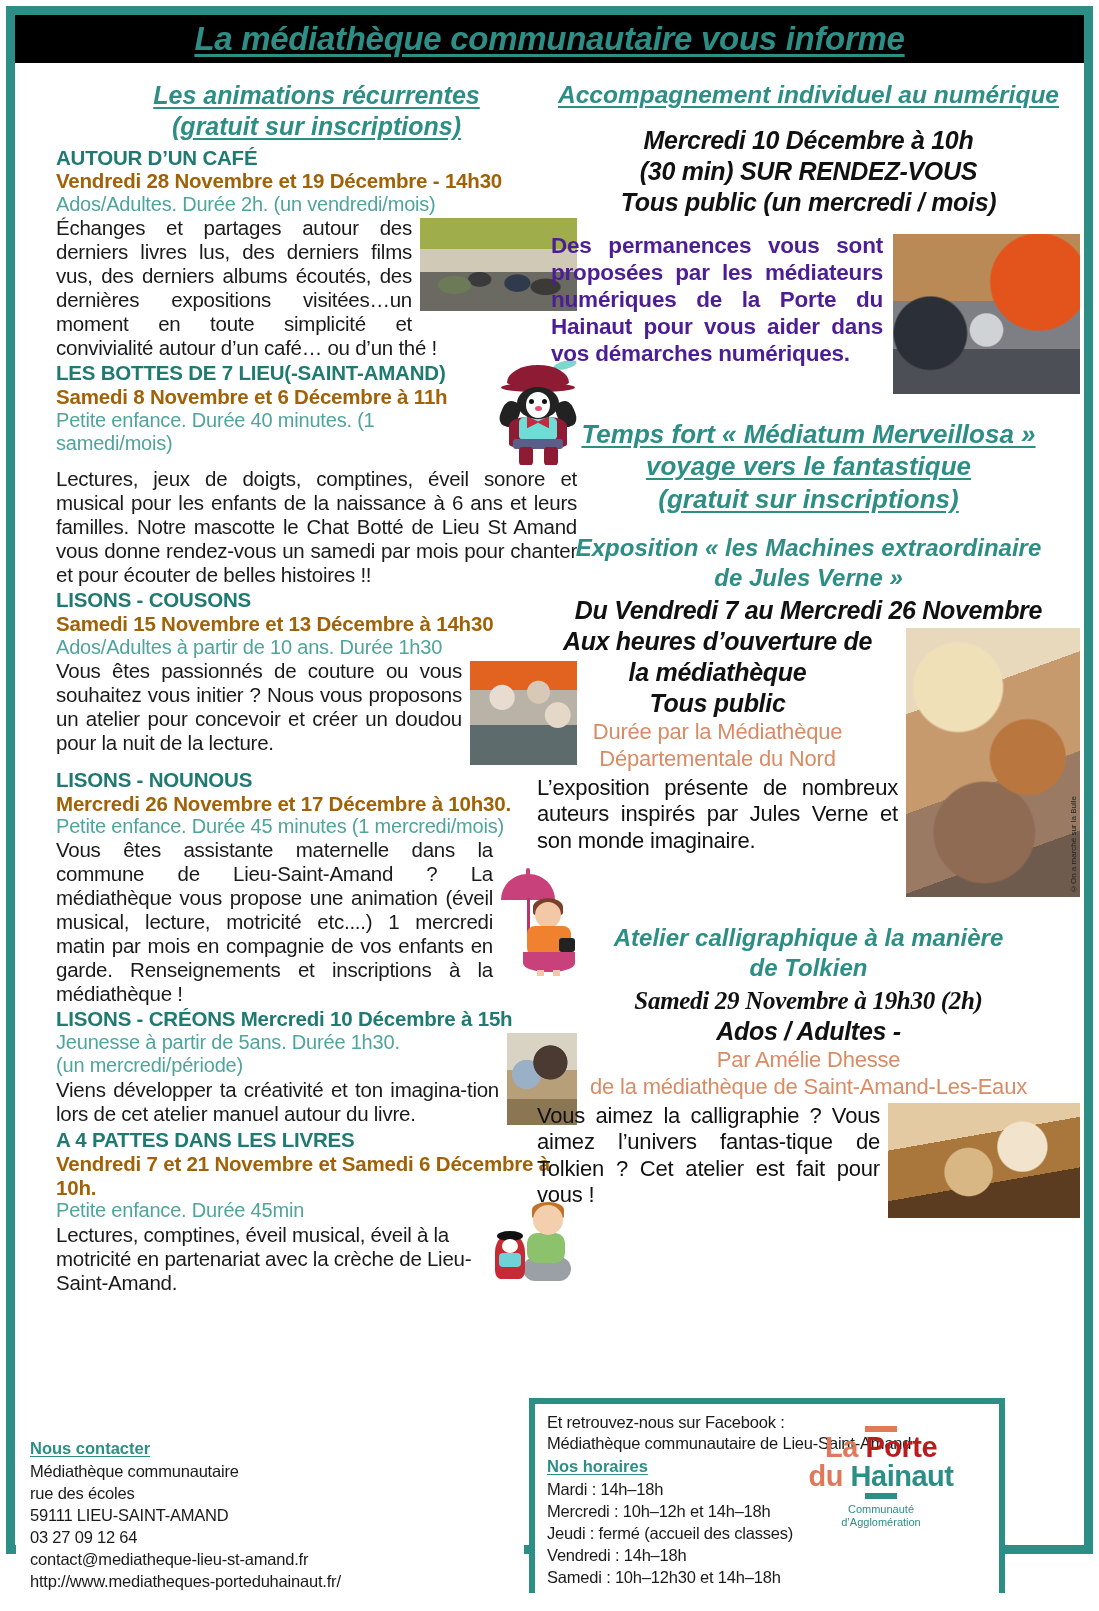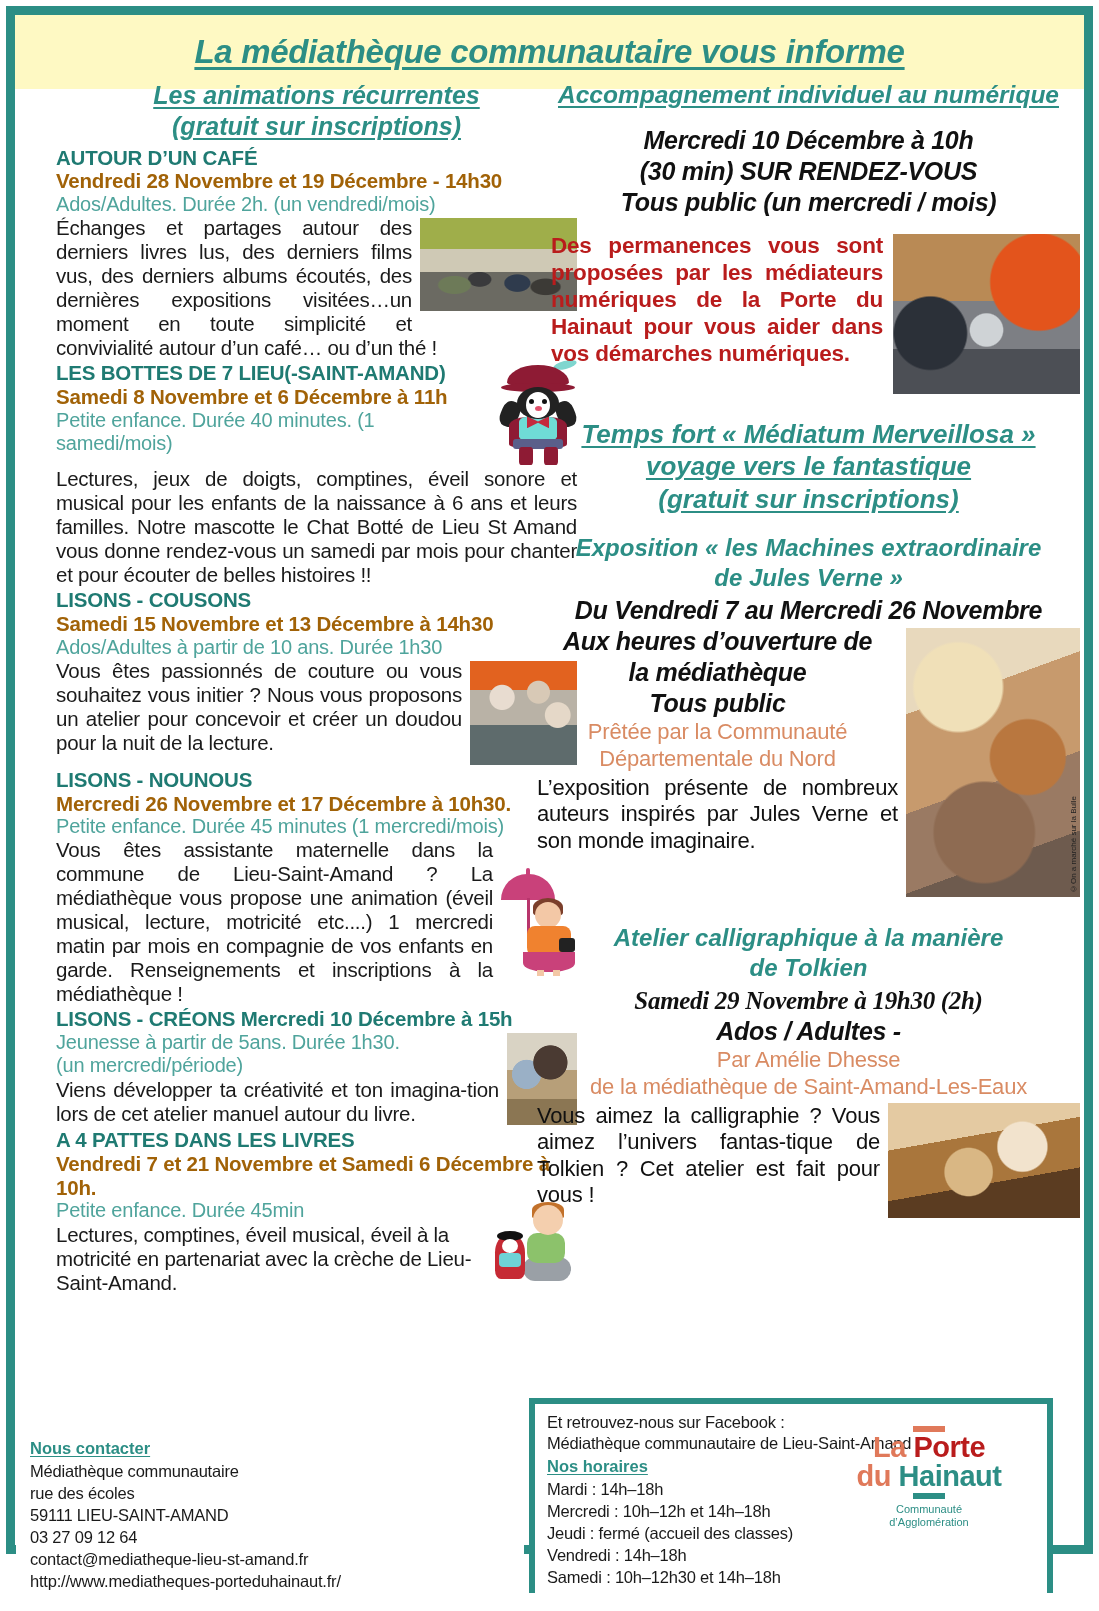--- a/index.html
+++ b/index.html
@@ -20,22 +20,22 @@
     position:absolute;
     left:6px;top:6px;right:6px;bottom:57px;
     border:9px solid #2c8e85;
     box-sizing:border-box;
     background:#ffffff;
   }
   
   .header-band{
     position:absolute;
     left:15px;top:15px;right:15px;
-    height:74px;
-    background:#fef9c3;
+    height:48px;
+    background:#000000;
     display:flex;align-items:center;justify-content:center;
   }
   .header-title{
     font-family:"Liberation Sans", sans-serif;
     font-style:italic;font-weight:bold;
     font-size:33px;
     color:#2c8e85;
     letter-spacing:-0.3px;
     text-decoration:underline;
     text-underline-offset:4px;
@@ -201,21 +201,21 @@
     position:absolute;
     left:16px;bottom:18px;
     width:508px;
     background:#fff;
     padding:6px 0 0 14px;
     box-sizing:border-box;
   }
   .footer-right{
     position:absolute;
     left:529px;bottom:18px;
-    width:524px;
+    width:476px;
     background:#fff;
     box-sizing:border-box;
     border-left:6px solid #2c8e85;
     border-top:6px solid #2c8e85;
     border-right:6px solid #2c8e85;
     padding:8px 0 4px 12px;
     margin-top:44px;
   }
   .foot-line{
     font-size:16.5px;color:#1a1a1a;line-height:1.33;letter-spacing:-0.2px;
@@ -245,21 +245,21 @@
     font-size:25px;color:#111;
     text-align:center;line-height:1.24;letter-spacing:-0.3px;
   }
   .r-orange{
     font-size:22px;color:#d98b63;text-align:center;line-height:1.22;letter-spacing:-0.2px;
   }
   .r-body{
     font-size:22px;color:#111;line-height:1.2;text-align:justify;letter-spacing:-0.2px;
   }
   .r-body-bold{
-    font-size:22.5px;color:#b91c1c;font-weight:bold;line-height:1.2;text-align:justify;letter-spacing:-0.2px;
+    font-size:22.5px;color:#4c1d95;font-weight:bold;line-height:1.2;text-align:justify;letter-spacing:-0.2px;
   }
   .clearfix::after{content:"";display:table;clear:both;}
 </style>
 </head>
 <body>
 
 <div class="poster">
 
   <div class="frame"></div>
 
@@ -382,21 +382,21 @@
       <div class="sec-title plain" style="font-size:24px;">Exposition « les Machines extraordinaire</div>
       <div class="sec-title plain" style="font-size:24px;">de Jules Verne »</div>
       <div class="r-big" style="margin-top:2px;">Du Vendredi 7 au  Mercredi 26 Novembre</div>
       <div style="position:relative;">
         <div class="imgbox ph-expo f-right" style="margin:2px 0 2px 8px;position:relative;">
           <div style="position:absolute;right:2px;bottom:4px;writing-mode:vertical-rl;transform:rotate(180deg);font-size:8px;color:#222;">©On a marché sur la Bulle</div>
         </div>
         <div class="r-big">Aux heures d’ouverture de</div>
         <div class="r-big">la médiathèque</div>
         <div class="r-big">Tous public</div>
-        <div class="r-orange">Prêtée par la Communauté</div>
+        <div class="r-orange">Durée par la Médiathèque</div>
         <div class="r-orange">Départementale du Nord</div>
         <div class="r-body" style="margin-top:2px;">L’exposition présente de nombreux auteurs inspirés par Jules Verne et son monde imaginaire.</div>
       </div>
     </div>
 
     <div class="block clearfix" style="margin-top:24px;">
       <div class="sec-title plain" style="font-size:24px;">Atelier calligraphique à la manière</div>
       <div class="sec-title plain" style="font-size:24px;">de Tolkien</div>
       <div class="r-big" style="margin-top:2px;font-family:Liberation Serif, serif;">Samedi 29 Novembre à 19h30 (2h)</div>
       <div class="r-big">Ados / Adultes -</div>

